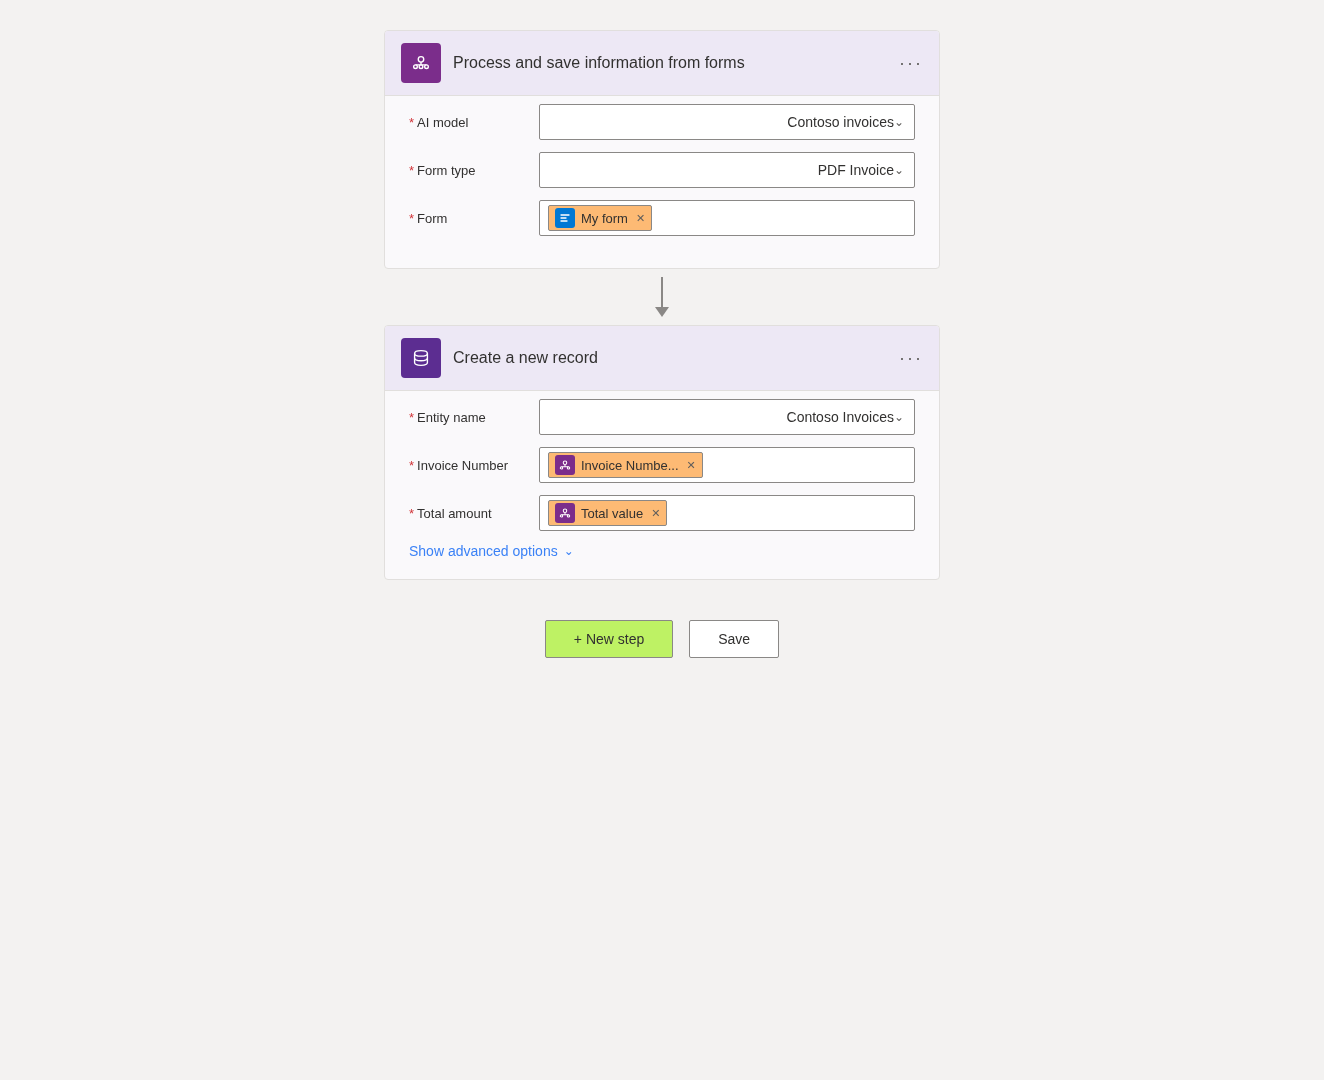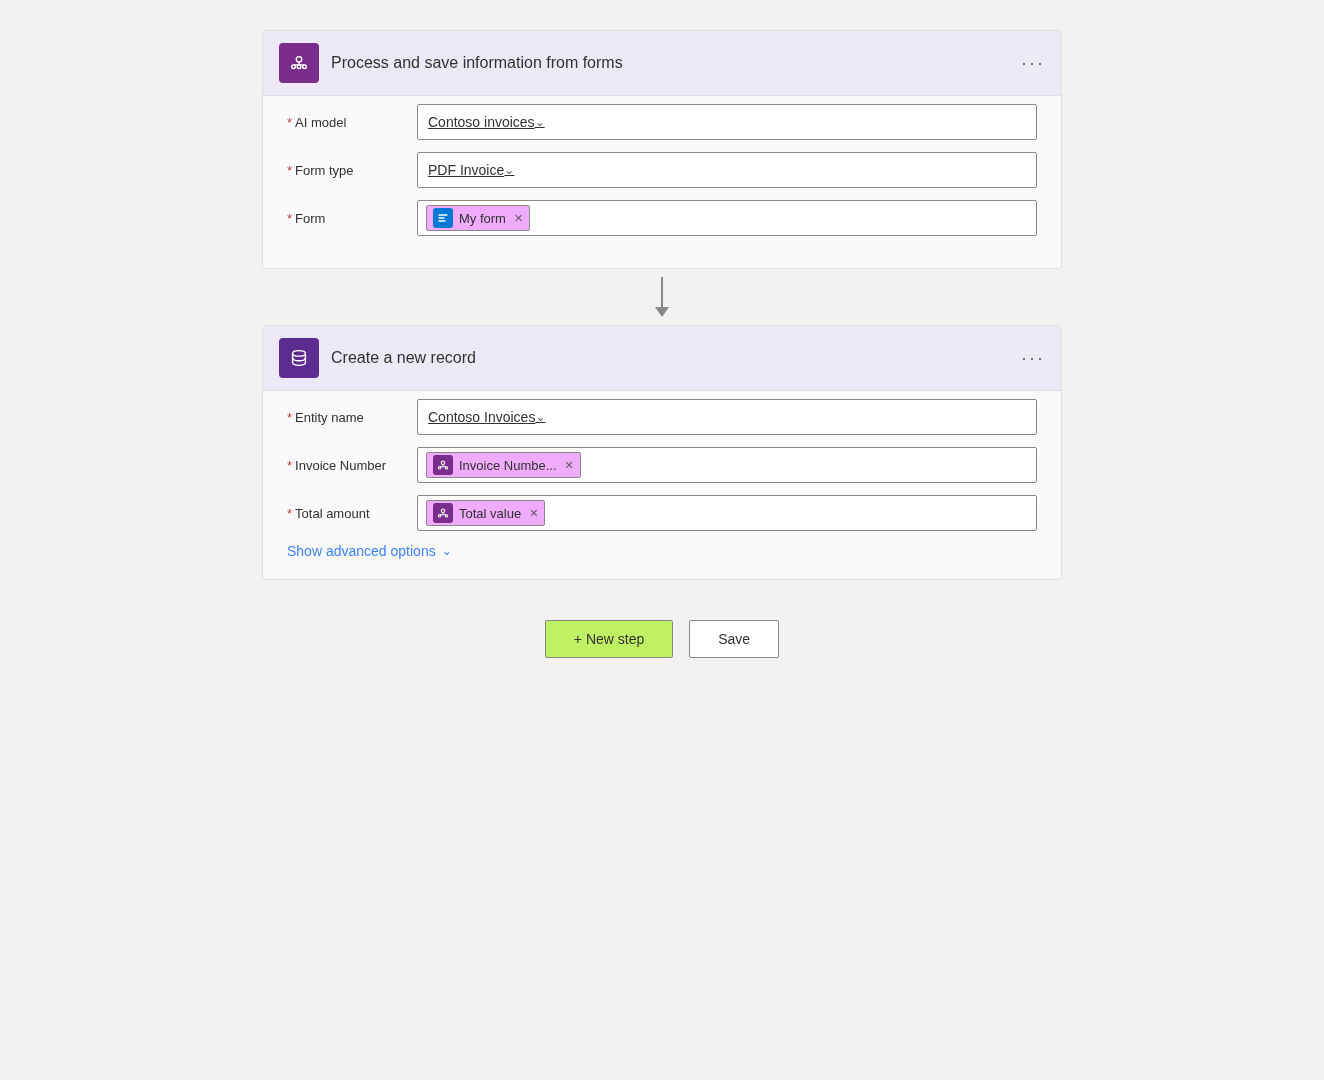--- a/index.html
+++ b/index.html
@@ -16,21 +16,21 @@
     .canvas {
       width: 760px;
       display: flex;
       flex-direction: column;
       align-items: center;
       padding-top: 10px;
     }
 
     
     .card {
-      width: 800px;
+      width: 556px;
       background: #faf9fb;
       border: 1px solid #e1dfdd;
       border-radius: 4px;
       overflow: hidden;
     }
     .card-header {
       display: flex;
       align-items: center;
       padding: 12px 16px;
       background: #ede8f5;
@@ -87,22 +87,21 @@
       border-radius: 2px;
       background: #fff;
       display: flex;
       align-items: center;
       padding: 0 10px;
       font-size: 14px;
       color: #323130;
       cursor: pointer;
     }
     .form-control.with-chevron {
-      justify-content: flex-start;
-      text-decoration: underline;
+      justify-content: flex-end;
     }
     .chevron-icon {
       color: #605e5c;
       font-size: 12px;
     }
 
     
     .tag-container {
       display: flex;
       align-items: center;
@@ -111,21 +110,21 @@
       min-height: 36px;
       border: 1px solid #8a8886;
       border-radius: 2px;
       background: #fff;
       padding: 4px 8px;
       flex: 1;
     }
     .tag {
       display: flex;
       align-items: center;
-      background: #f0abfc;
+      background: #fdba74;
       border: 1px solid #8a8886;
       border-radius: 2px;
       padding: 2px 6px;
       font-size: 13px;
       gap: 6px;
     }
     .tag-icon {
       width: 20px;
       height: 20px;
       border-radius: 3px;

